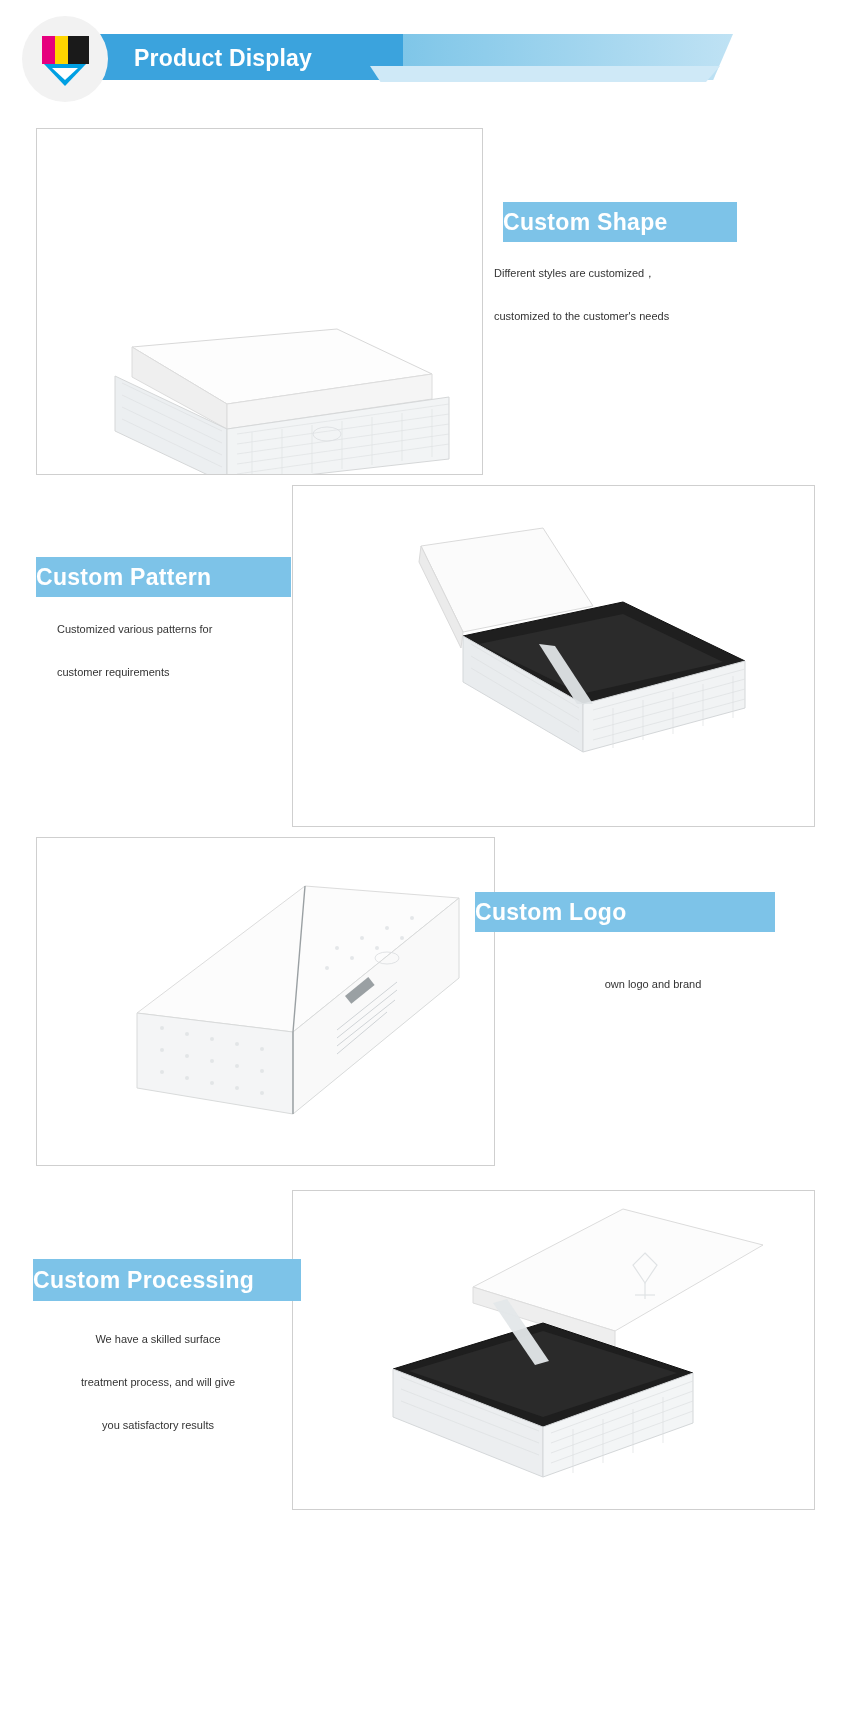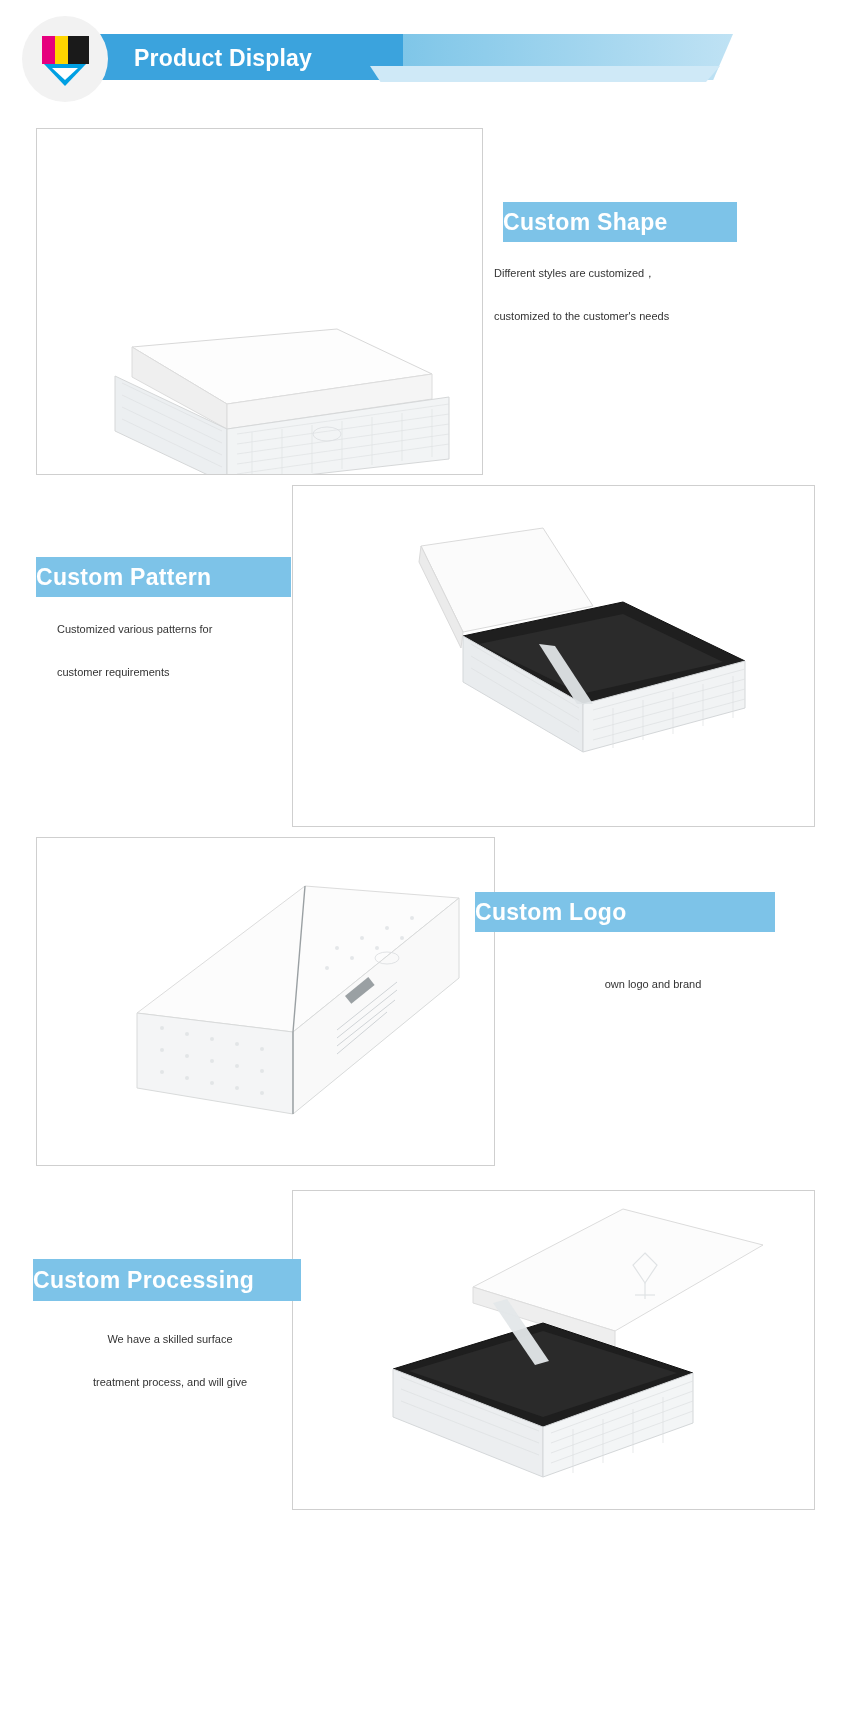--- a/index.html
+++ b/index.html
@@ -257,16 +257,17 @@
       <path d="M108 186 L246 240 M108 198 L246 252 M108 210 L246 264"></path>
     </g>
 
     <path d="M200 112 L214 108 L256 170 L242 174 Z" fill="#e3e7e9" opacity="0.95"></path>
   </svg>
 </div>
 
 <div class="label-bar" style="left:24px; top:1259px; width:268px; height:42px;margin-left:9px;">
   <span>Custom Processing</span>
 </div>
-<div class="desc center" style="left:36px; top:1318px; width:268px;">
+<div class="desc center" style="left:24px; top:1318px; width:268px;">
   <div>We have a skilled surface</div>
   <div>treatment process, and will give</div>
+  <div>you satisfactory results</div>
 </div>
 
 </body></html>

